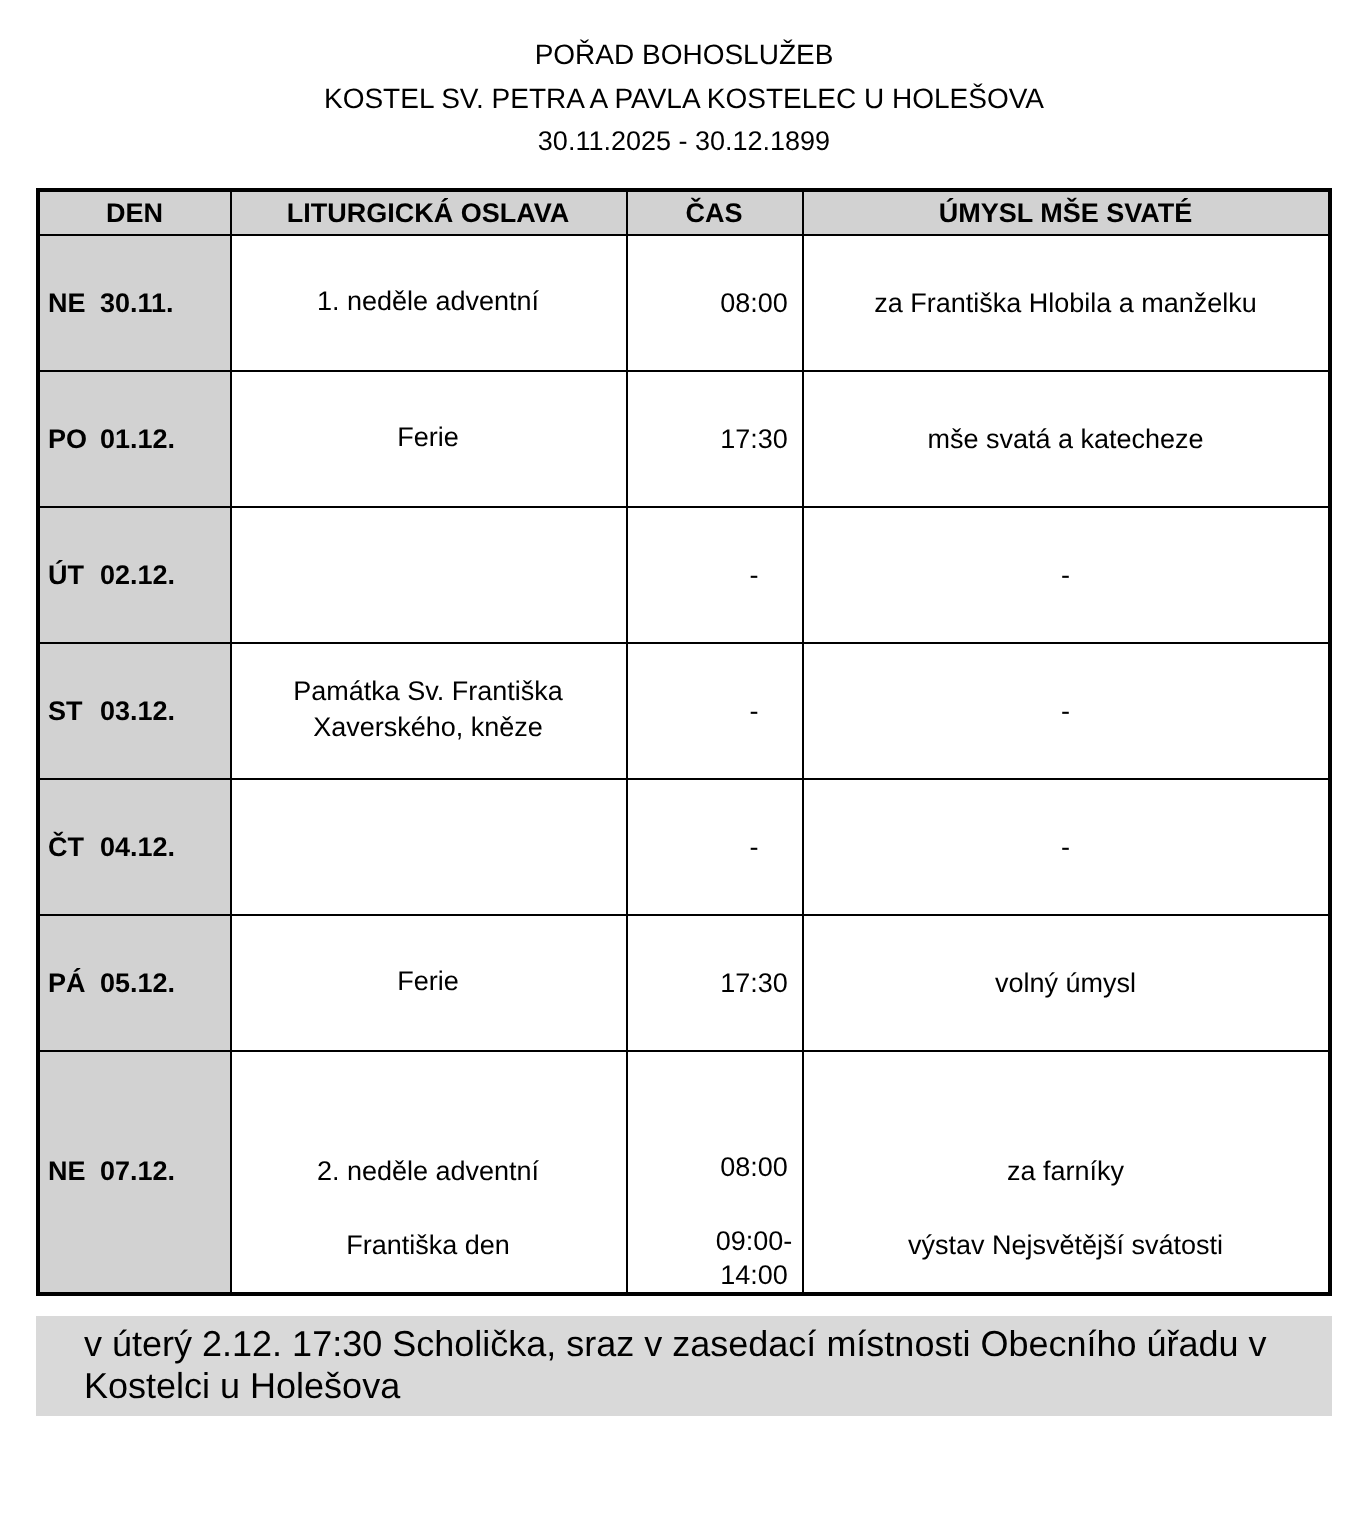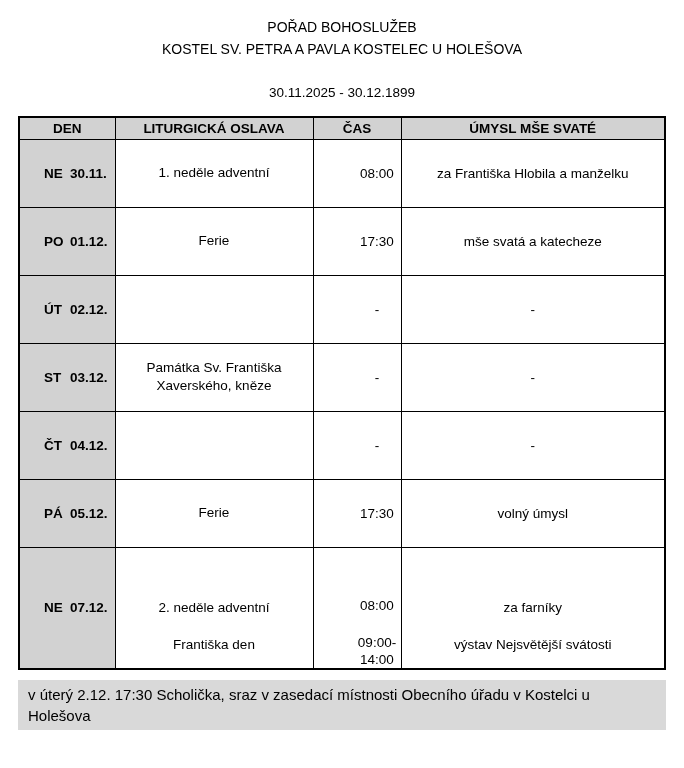--- a/index.html
+++ b/index.html
@@ -7,21 +7,21 @@
     width: 684px; height: 768px;
     background: #ffffff;
     color: #000;
     font-family: "Liberation Sans", sans-serif;
     overflow: hidden;
   }
   .page { padding: 12px 18px 0 18px; }
 
   .doc-header { text-align: center; line-height: 22px; margin-bottom: 12px; padding-top: 4px; }
   .doc-title, .doc-subtitle { font-weight: normal; font-size: 14px; }
-  .doc-daterange { font-size: 13.5px; margin-top: 22px; }
+  .doc-daterange { font-size: 13.5px; }
 
   table.schedule {
     width: 100%;
     border-collapse: collapse;
     border: 2px solid var(--border, #000);
     table-layout: fixed;
   }
   table.schedule col.c-den   { width: 96px; }
   table.schedule col.c-oslava{ width: 198px; }
   table.schedule col.c-cas   { width: 88px; }
@@ -39,38 +39,38 @@
     height: 22px;
     padding: 2px 0;
   }
   tbody tr { height: 68px; }
   tbody tr.tall { height: 92px; }
 
   td.day-cell {
     background: var(--gray, #d2d2d2);
     font-weight: bold;
     text-align: left;
-    padding-left: 24px;
+    padding-left: 4px;
   }
   .day-abbr { display: inline-block; min-width: 26px; }
 
   td.celebration-cell { padding: 2px 6px; line-height: 18px; }
   td.intention-cell { padding: 2px 6px; }
 
   td.split { vertical-align: top; }
   td.split .sub-line { text-align: center; line-height: 17px; }
   td.split .sub-line.first { margin-top: 49px; }
   td.split .sub-line.second { margin-top: 20px; }
 
   .footer-note {
     margin-top: 10px;
     background: var(--note-gray, #d9d9d9);
-    font-size: 15px;
+    font-size: 18px;
     line-height: 21px;
-    padding: 4px 10px;
+    padding: 4px 24px;
   }
 </style>
 </head>
 <body>
 
 <div class="page">
 
   <div class="doc-header">
     <div class="doc-title">POŘAD BOHOSLUŽEB</div>
     <div class="doc-subtitle">KOSTEL SV. PETRA A PAVLA KOSTELEC U HOLEŠOVA</div>

